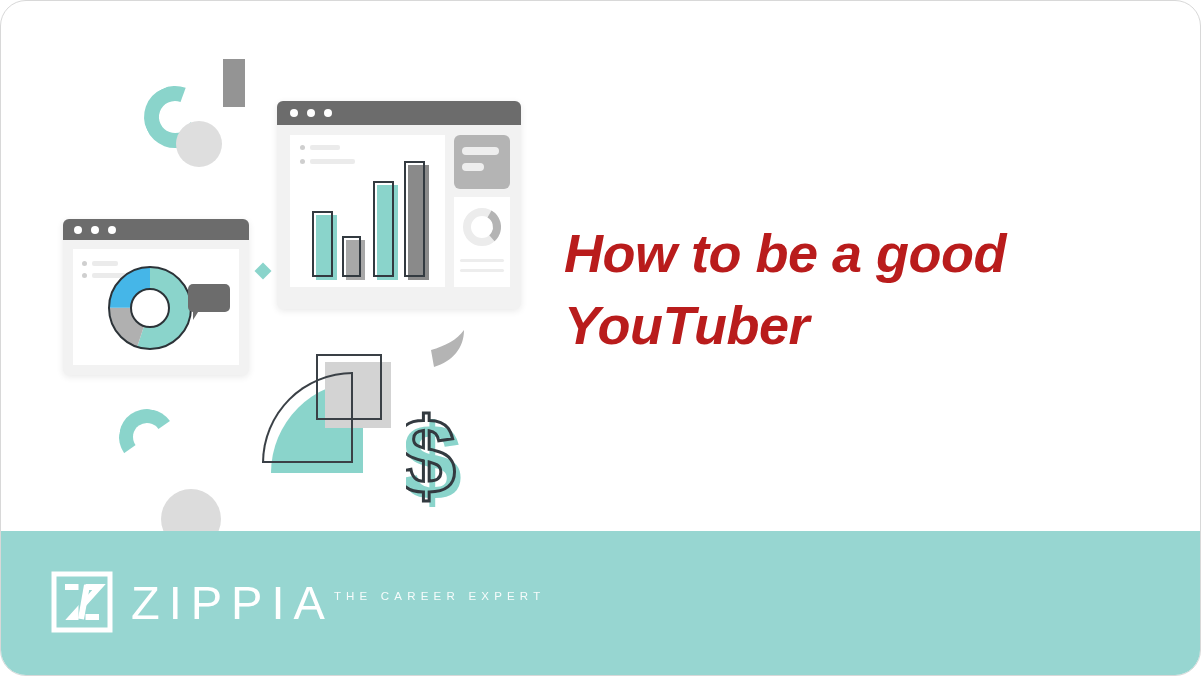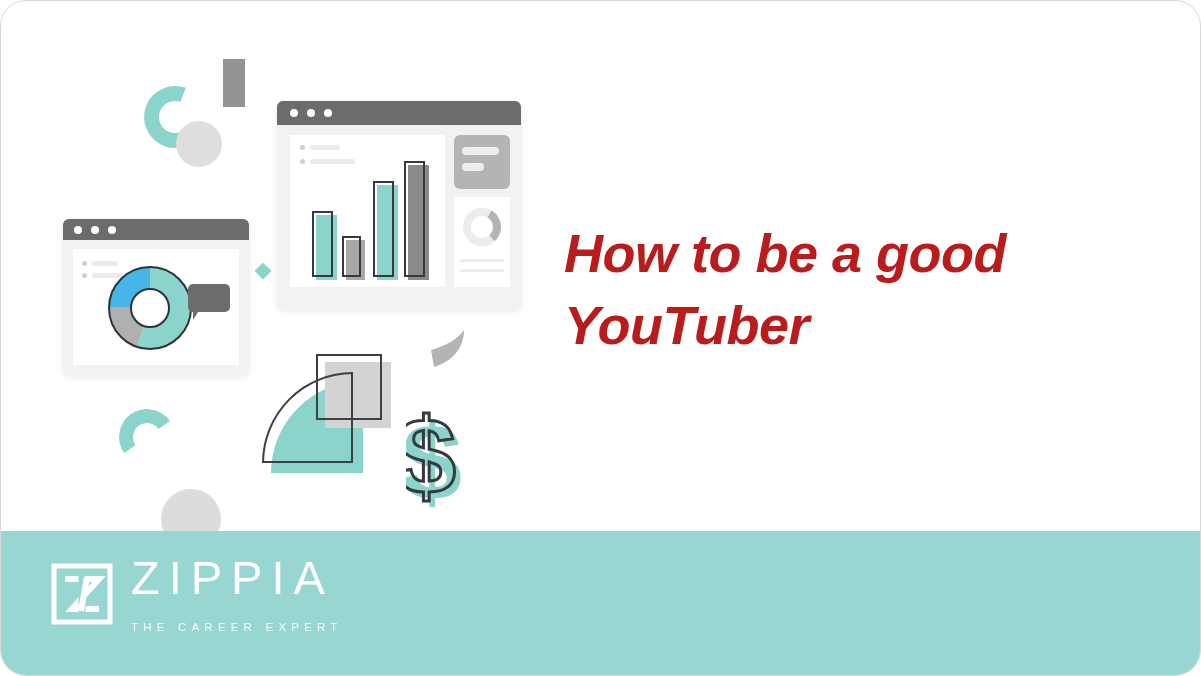--- a/index.html
+++ b/index.html
@@ -244,34 +244,34 @@
   
   #logo {
     position: absolute;
     left: 50px;
     bottom: 42px;
     display: flex;
     align-items: center;
     gap: 18px;
   }
   #logo-mark { width: 62px; height: 62px; flex: 0 0 auto; }
-  #logo-text-group { display: flex; flex-direction: column; justify-content: center; }
+  #logo-text-group { display: flex; flex-direction: row; justify-content: center; }
   #logo-wordmark {
     font-size: 47px;
     letter-spacing: 9px;
     color: #ffffff;
     line-height: 1;
     font-weight: 300;
     font-family: "Liberation Sans", sans-serif;
   }
   #logo-tagline {
     font-size: 11.5px;
     letter-spacing: 5.2px;
     color: #ffffff;
-    margin-top: 20px;
+    margin-top: 11px;
     opacity: 0.92;
     font-family: "Liberation Sans", sans-serif;
   }
 </style>
 </head>
 <body>
 
 <div id="card">
 
   <div id="illustration">

